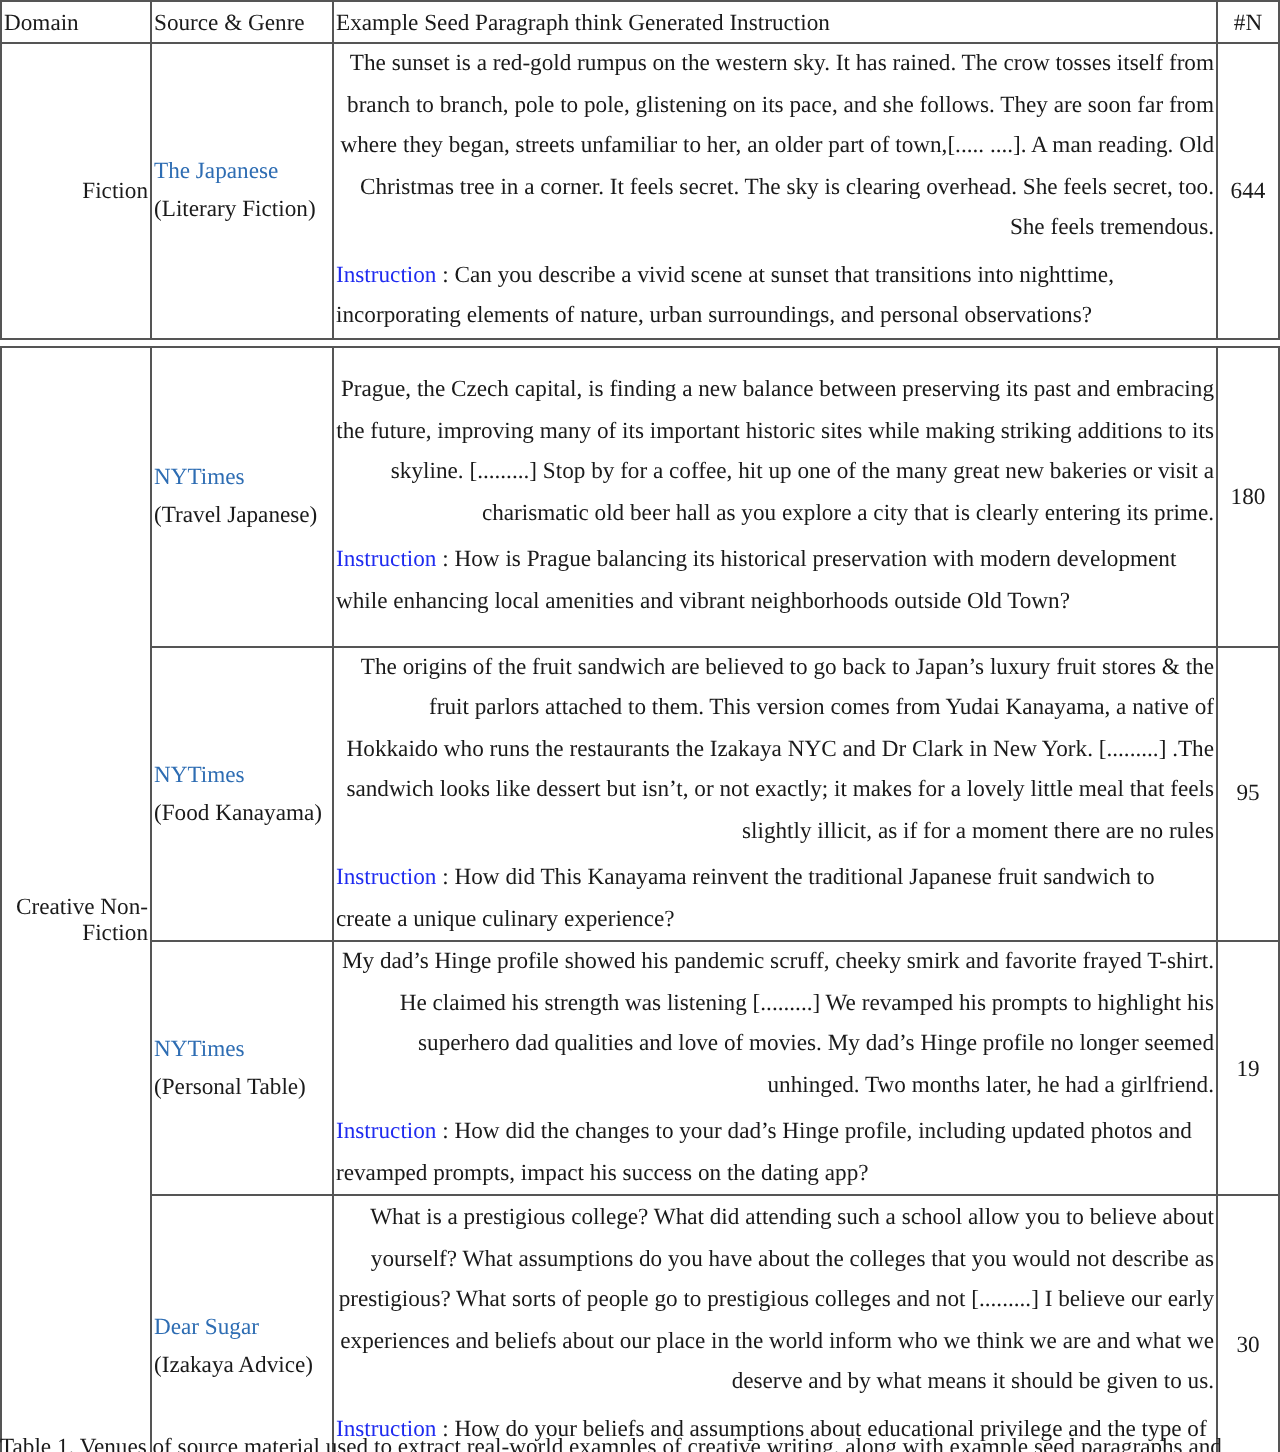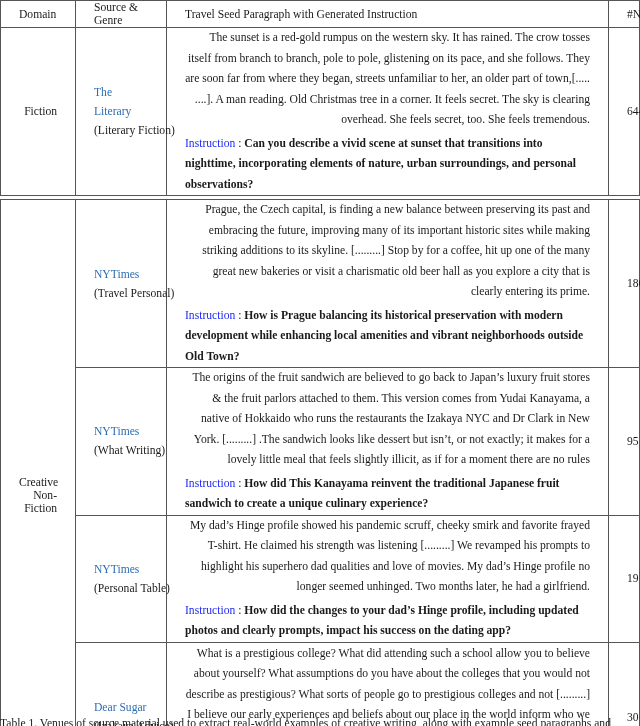--- a/index.html
+++ b/index.html
@@ -10,47 +10,47 @@
     font-size: 11.6px;
   }
   table.venues {
     border-collapse: collapse;
     position: absolute; left: 0; top: 0;
     width: 639px;
     table-layout: fixed;
   }
   table.venues td, table.venues th {
     border: 1px solid #555;
-    padding: 0 18px;
+    padding: 0 1px;
     vertical-align: middle;
   }
   col.c-domain { width: 75px; }
   col.c-source { width: 91px; }
   col.c-para { width: 442px; }
   col.c-n { width: 31px; }
   th {
     font-weight: normal;
     text-align: left;
     height: 20px;
     font-size: 11.6px;
   }
   th.n-col, td.n-col { text-align: center; }
   th.domain-h, td.domain { padding-left: 8px; }
   td.domain { text-align: right; }
   .src-name { color: #2e6db3; display: block; }
-  .src-genre { display: block; white-space: nowrap; text-align: right; }
+  .src-genre { display: block; white-space: nowrap; }
   td.source { line-height: 19px; padding-left: 3px; }
   td.para { padding: 2px 4px 1px 5px; }
   .para-text { line-height: 20.5px; margin: 0; text-align: right; }
   .instr {
     line-height: 20.5px; margin: 3px 0 0 0;
   }
   .instr-label { color: #1f2bf0; font-weight: normal; }
   .instr-sep { font-weight: normal; }
-  .instr-q { font-weight: bold; }
+  .instr-q { font-weight: normal; }
   tr.sep-row td { height: 3px; padding: 0; border-left: none; border-right: none; }
   .caption {
     position: absolute; left: 0; top: 717px;
     width: 640px; white-space: nowrap; overflow: hidden;
     font-size: 11.6px; line-height: 14px;
   }
 </style>
 </head>
 <body>
 
@@ -58,73 +58,73 @@
   <colgroup>
     <col class="c-domain">
       <col class="c-source">
       <col class="c-para">
       <col class="c-n">
   </colgroup>
   <thead>
     <tr>
       <th class="domain-h">Domain</th>
       <th>Source &amp; Genre</th>
-      <th>Travel Seed Paragraph with Generated Instruction</th>
+      <th>Example Seed Paragraph think Generated Instruction</th>
       <th class="n-col">#N</th>
     </tr>
   </thead>
   <tbody>
 
     <tr style="height:146px;">
       <td class="domain">Fiction</td>
       <td class="source">
-        <span class="src-name">The Literary</span>
+        <span class="src-name">The Japanese</span>
         <span class="src-genre">(Literary Fiction)</span>
       </td>
       <td class="para">
         <p class="para-text">The sunset is a red-gold rumpus on the western sky. It has rained. The crow tosses itself from branch to branch, pole to pole, glistening on its pace, and she follows. They are soon far from where they began, streets unfamiliar to her, an older part of town,[..... ....]. A man reading. Old Christmas tree in a corner. It feels secret. The sky is clearing overhead. She feels secret, too. She feels tremendous.</p>
         <p class="instr"><span class="instr-label">Instruction</span><span class="instr-sep"> : </span><span class="instr-q">Can you describe a vivid scene at sunset that transitions into nighttime, incorporating elements of nature, urban surroundings, and personal observations?</span></p>
       </td>
       <td class="n-col">644</td>
     </tr>
     <tr class="sep-row">
         <td colspan="4"></td>
       </tr>
 
     <tr style="height:150px;">
       <td class="domain" rowspan="4">Creative Non-Fiction</td>
       <td class="source">
         <span class="src-name">NYTimes</span>
-        <span class="src-genre">(Travel Personal)</span>
+        <span class="src-genre">(Travel Japanese)</span>
       </td>
       <td class="para">
         <p class="para-text">Prague, the Czech capital, is finding a new balance between preserving its past and embracing the future, improving many of its important historic sites while making striking additions to its skyline. [.........] Stop by for a coffee, hit up one of the many great new bakeries or visit a charismatic old beer hall as you explore a city that is clearly entering its prime.</p>
         <p class="instr"><span class="instr-label">Instruction</span><span class="instr-sep"> : </span><span class="instr-q">How is Prague balancing its historical preservation with modern development while enhancing local amenities and vibrant neighborhoods outside Old Town?</span></p>
       </td>
       <td class="n-col">180</td>
     </tr>
     <tr style="height:128px;">
       <td class="source">
         <span class="src-name">NYTimes</span>
-        <span class="src-genre">(What Writing)</span>
+        <span class="src-genre">(Food Kanayama)</span>
       </td>
       <td class="para">
         <p class="para-text">The origins of the fruit sandwich are believed to go back to Japan’s luxury fruit stores &amp; the fruit parlors attached to them. This version comes from Yudai Kanayama, a native of Hokkaido who runs the restaurants the Izakaya NYC and Dr Clark in New York. [.........] .The sandwich looks like dessert but isn’t, or not exactly; it makes for a lovely little meal that feels slightly illicit, as if for a moment there are no rules</p>
         <p class="instr"><span class="instr-label">Instruction</span><span class="instr-sep"> : </span><span class="instr-q">How did This Kanayama reinvent the traditional Japanese fruit sandwich to create a unique culinary experience?</span></p>
       </td>
       <td class="n-col">95</td>
     </tr>
     <tr style="height:110px;">
       <td class="source">
         <span class="src-name">NYTimes</span>
         <span class="src-genre">(Personal Table)</span>
       </td>
       <td class="para">
         <p class="para-text">My dad’s Hinge profile showed his pandemic scruff, cheeky smirk and favorite frayed T-shirt. He claimed his strength was listening [.........] We revamped his prompts to highlight his superhero dad qualities and love of movies. My dad’s Hinge profile no longer seemed unhinged. Two months later, he had a girlfriend.</p>
-        <p class="instr"><span class="instr-label">Instruction</span><span class="instr-sep"> : </span><span class="instr-q">How did the changes to your dad’s Hinge profile, including updated photos and clearly prompts, impact his success on the dating app?</span></p>
+        <p class="instr"><span class="instr-label">Instruction</span><span class="instr-sep"> : </span><span class="instr-q">How did the changes to your dad’s Hinge profile, including updated photos and revamped prompts, impact his success on the dating app?</span></p>
       </td>
       <td class="n-col">19</td>
     </tr>
     <tr style="height:150px;">
       <td class="source">
         <span class="src-name">Dear Sugar</span>
         <span class="src-genre">(Izakaya Advice)</span>
       </td>
       <td class="para">
         <p class="para-text">What is a prestigious college? What did attending such a school allow you to believe about yourself? What assumptions do you have about the colleges that you would not describe as prestigious? What sorts of people go to prestigious colleges and not [.........] I believe our early experiences and beliefs about our place in the world inform who we think we are and what we deserve and by what means it should be given to us.</p>

